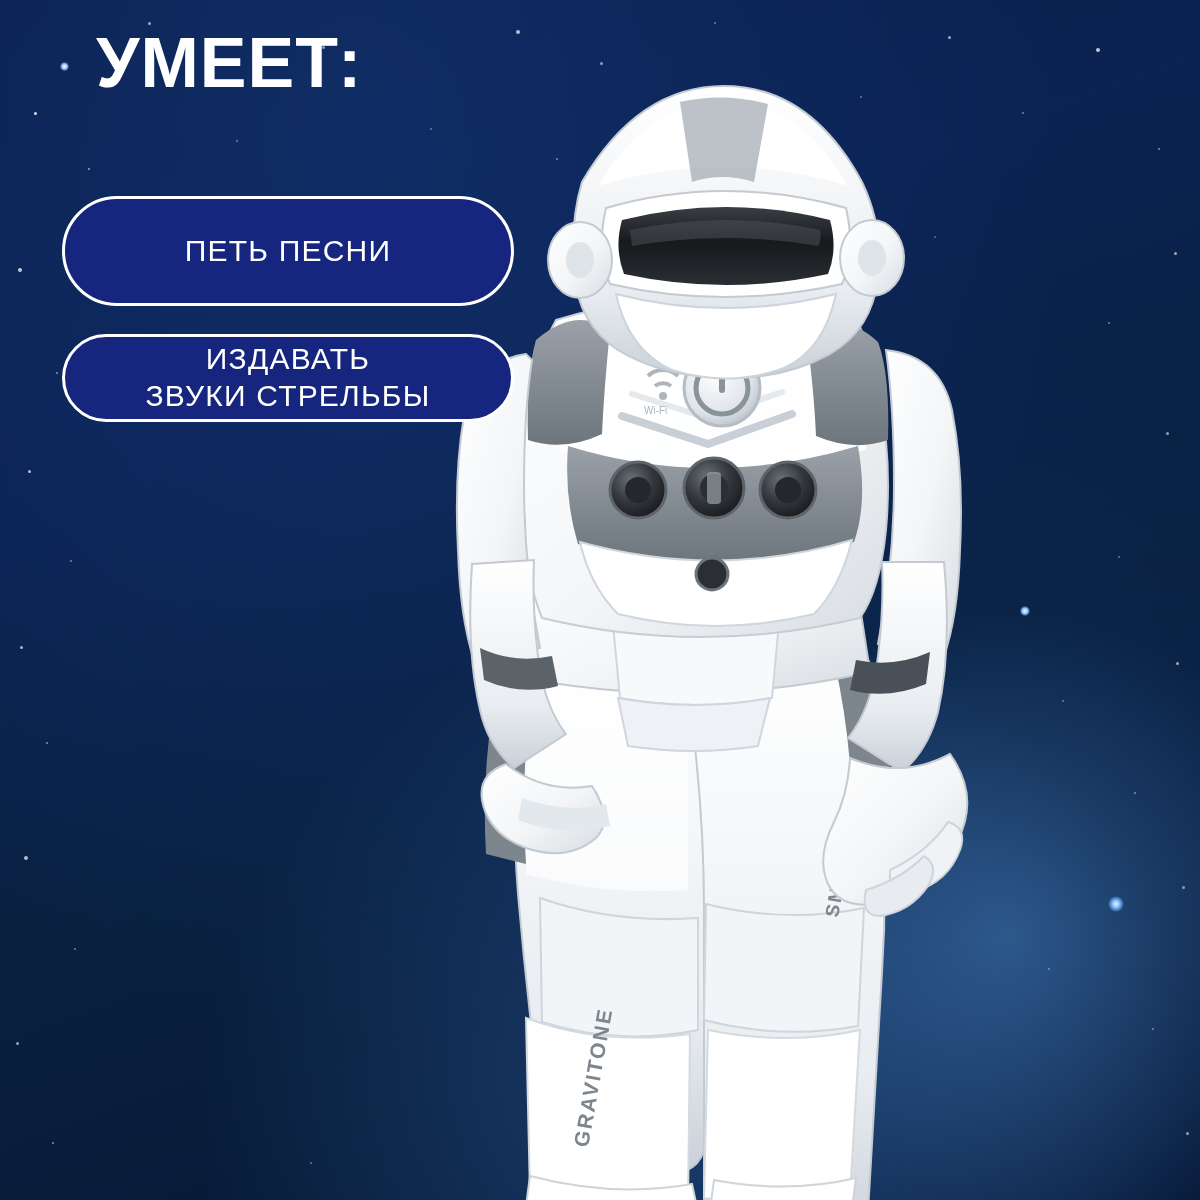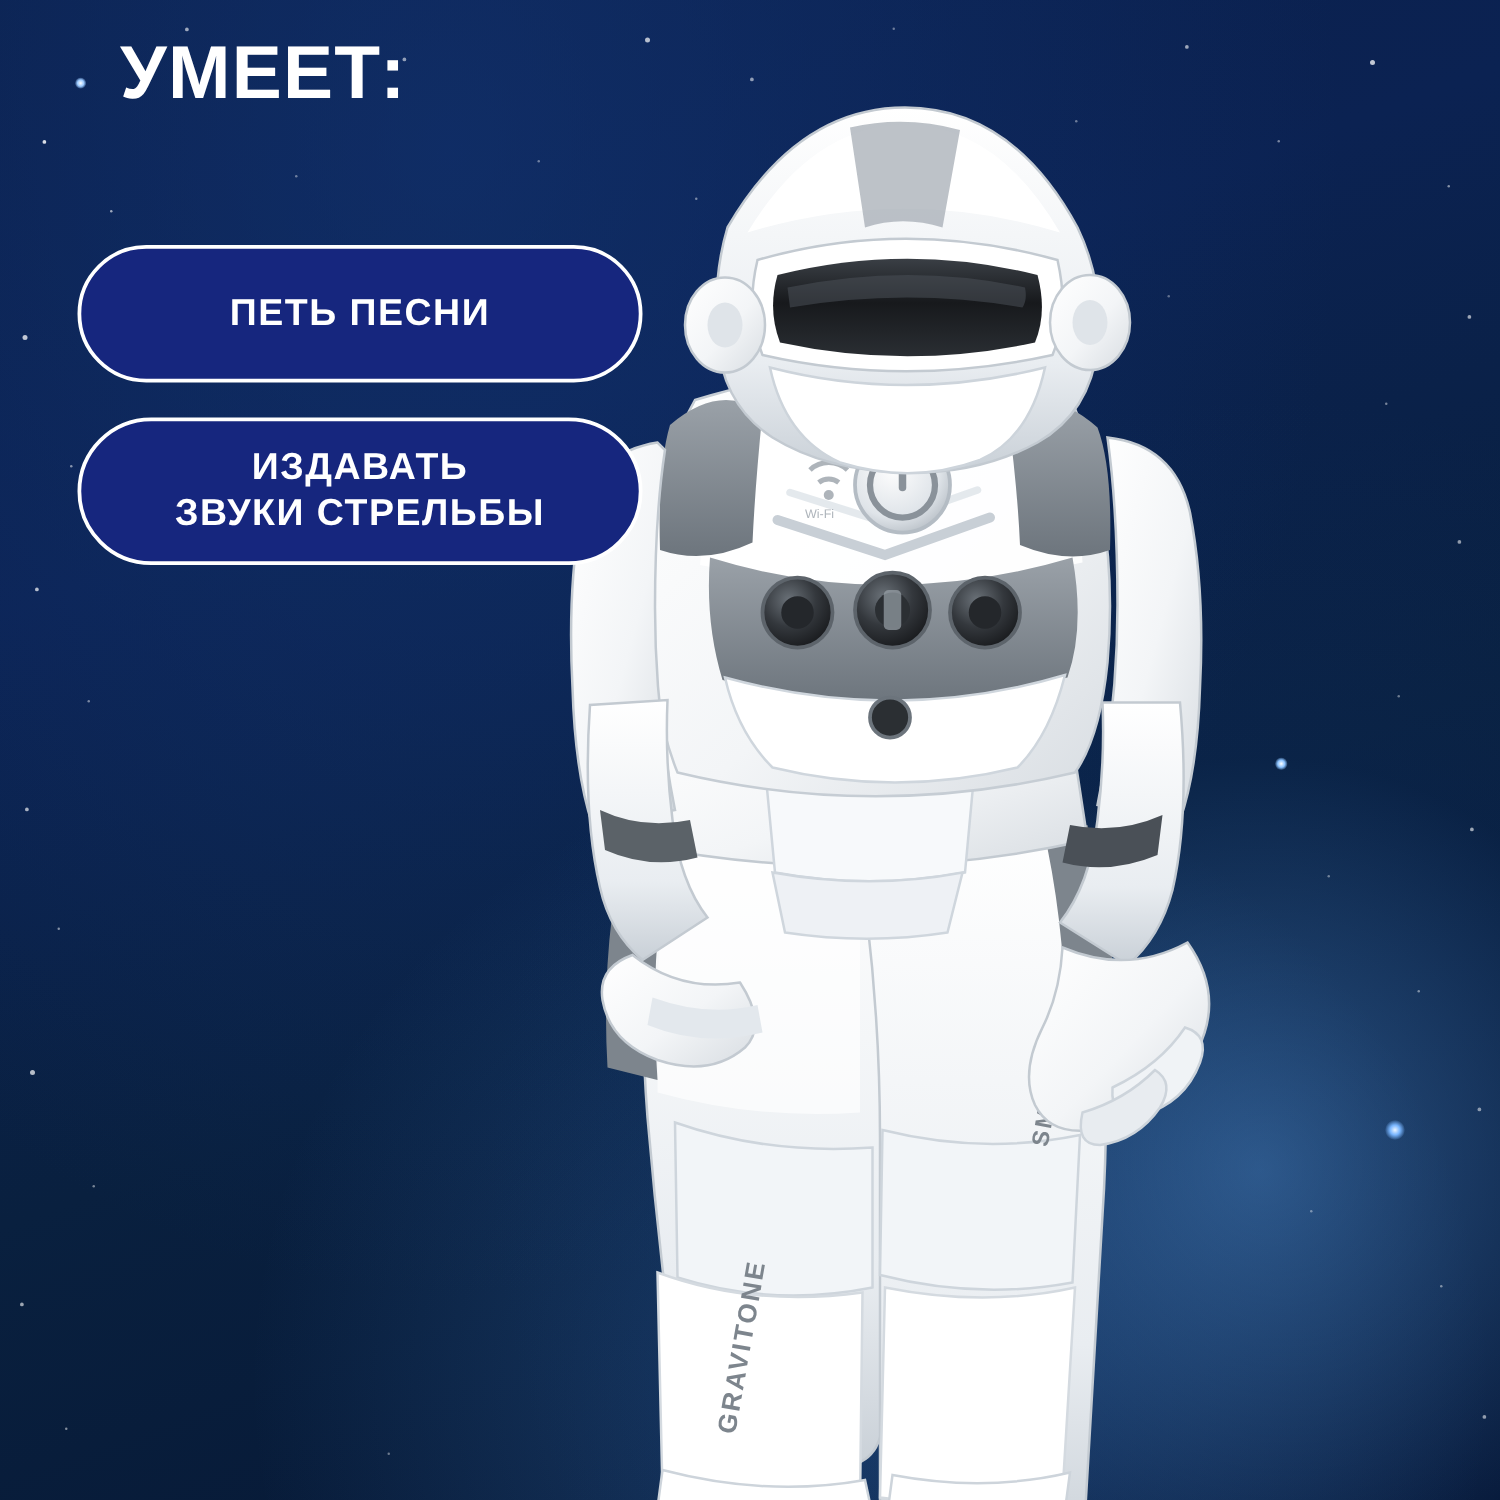--- a/index.html
+++ b/index.html
@@ -31,21 +31,21 @@
     position: absolute;
     border-radius: 50%;
     pointer-events: none;
   }
 
   
   #title {
     position: absolute;
     left: 96px;
     top: 28px;
-    font-size: 60px;
+    font-size: 70px;
     font-weight: bold;
     letter-spacing: 1px;
     color: #ffffff;
     text-transform: uppercase;
     line-height: 1;
   }
 
   
   #features {
     position: absolute;
@@ -55,33 +55,33 @@
   }
   .pill {
     position: relative;
     width: 452px;
     box-sizing: border-box;
     background: #16267e;
     border: 3px solid #ffffff;
     border-radius: 60px;
     color: #ffffff;
     font-size: 30px;
-    font-weight: bold;
+    font-weight: normal;
     letter-spacing: 1.2px;
     text-align: center;
     text-transform: uppercase;
     display: flex;
     align-items: center;
     justify-content: center;
     margin-bottom: 28px;
     padding: 10px 22px;
     line-height: 1.22;
   }
   .pill.h1 { height: 110px; }
-  .pill.h2 { height: 118px; }
+  .pill.h2 { height: 88px; }
 
   
   #robot {
     position: absolute;
     left: 330px;
     top: 58px;
     width: 860px;
     height: 1145px;
   }
   #robot svg { display: block; }

